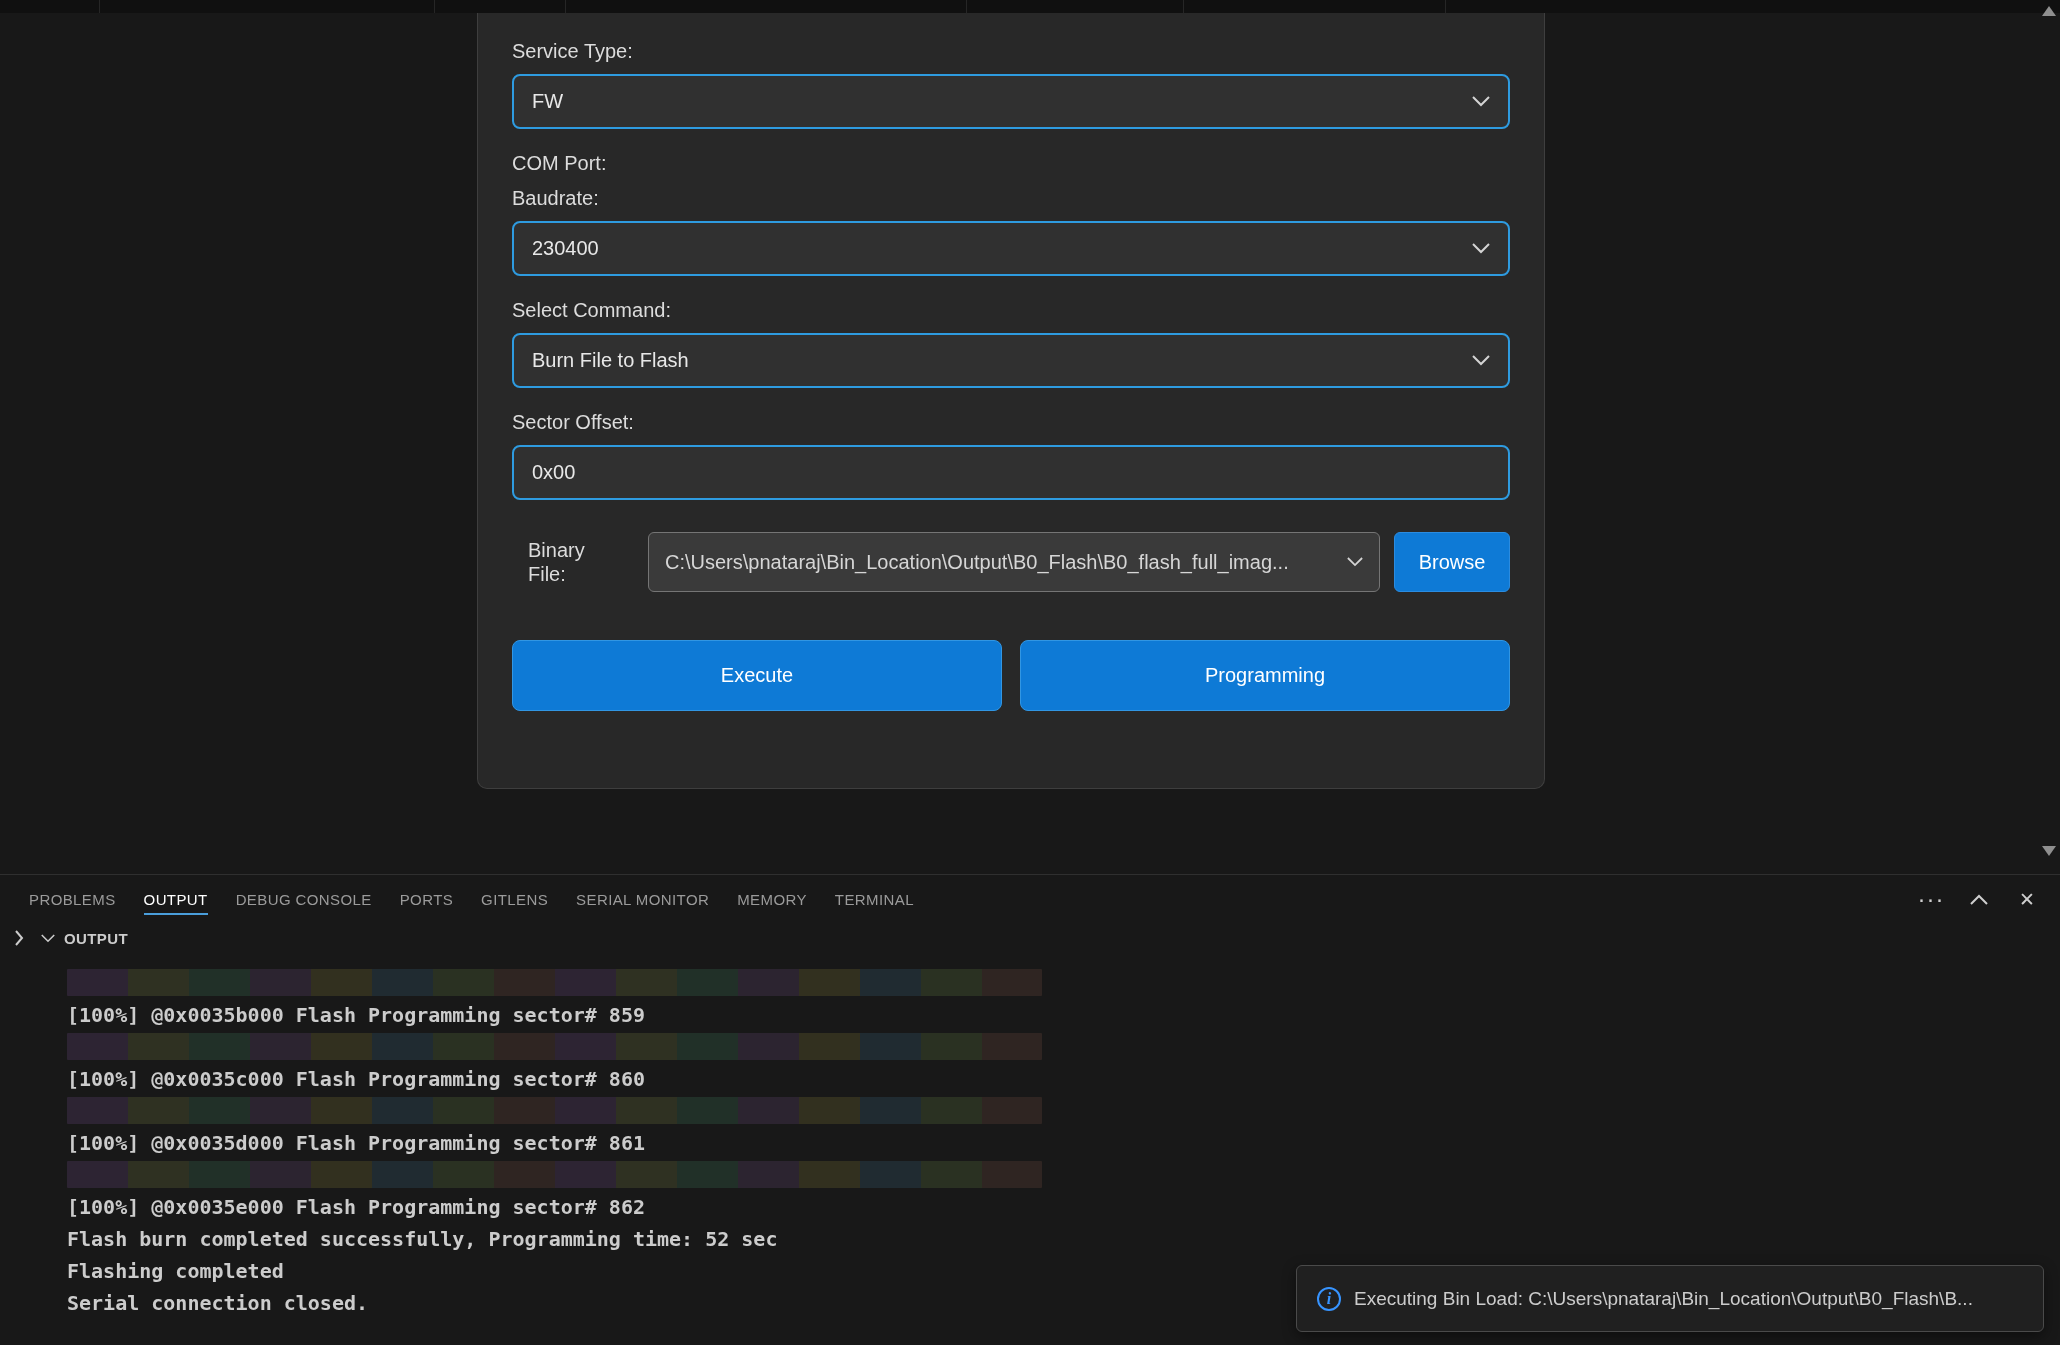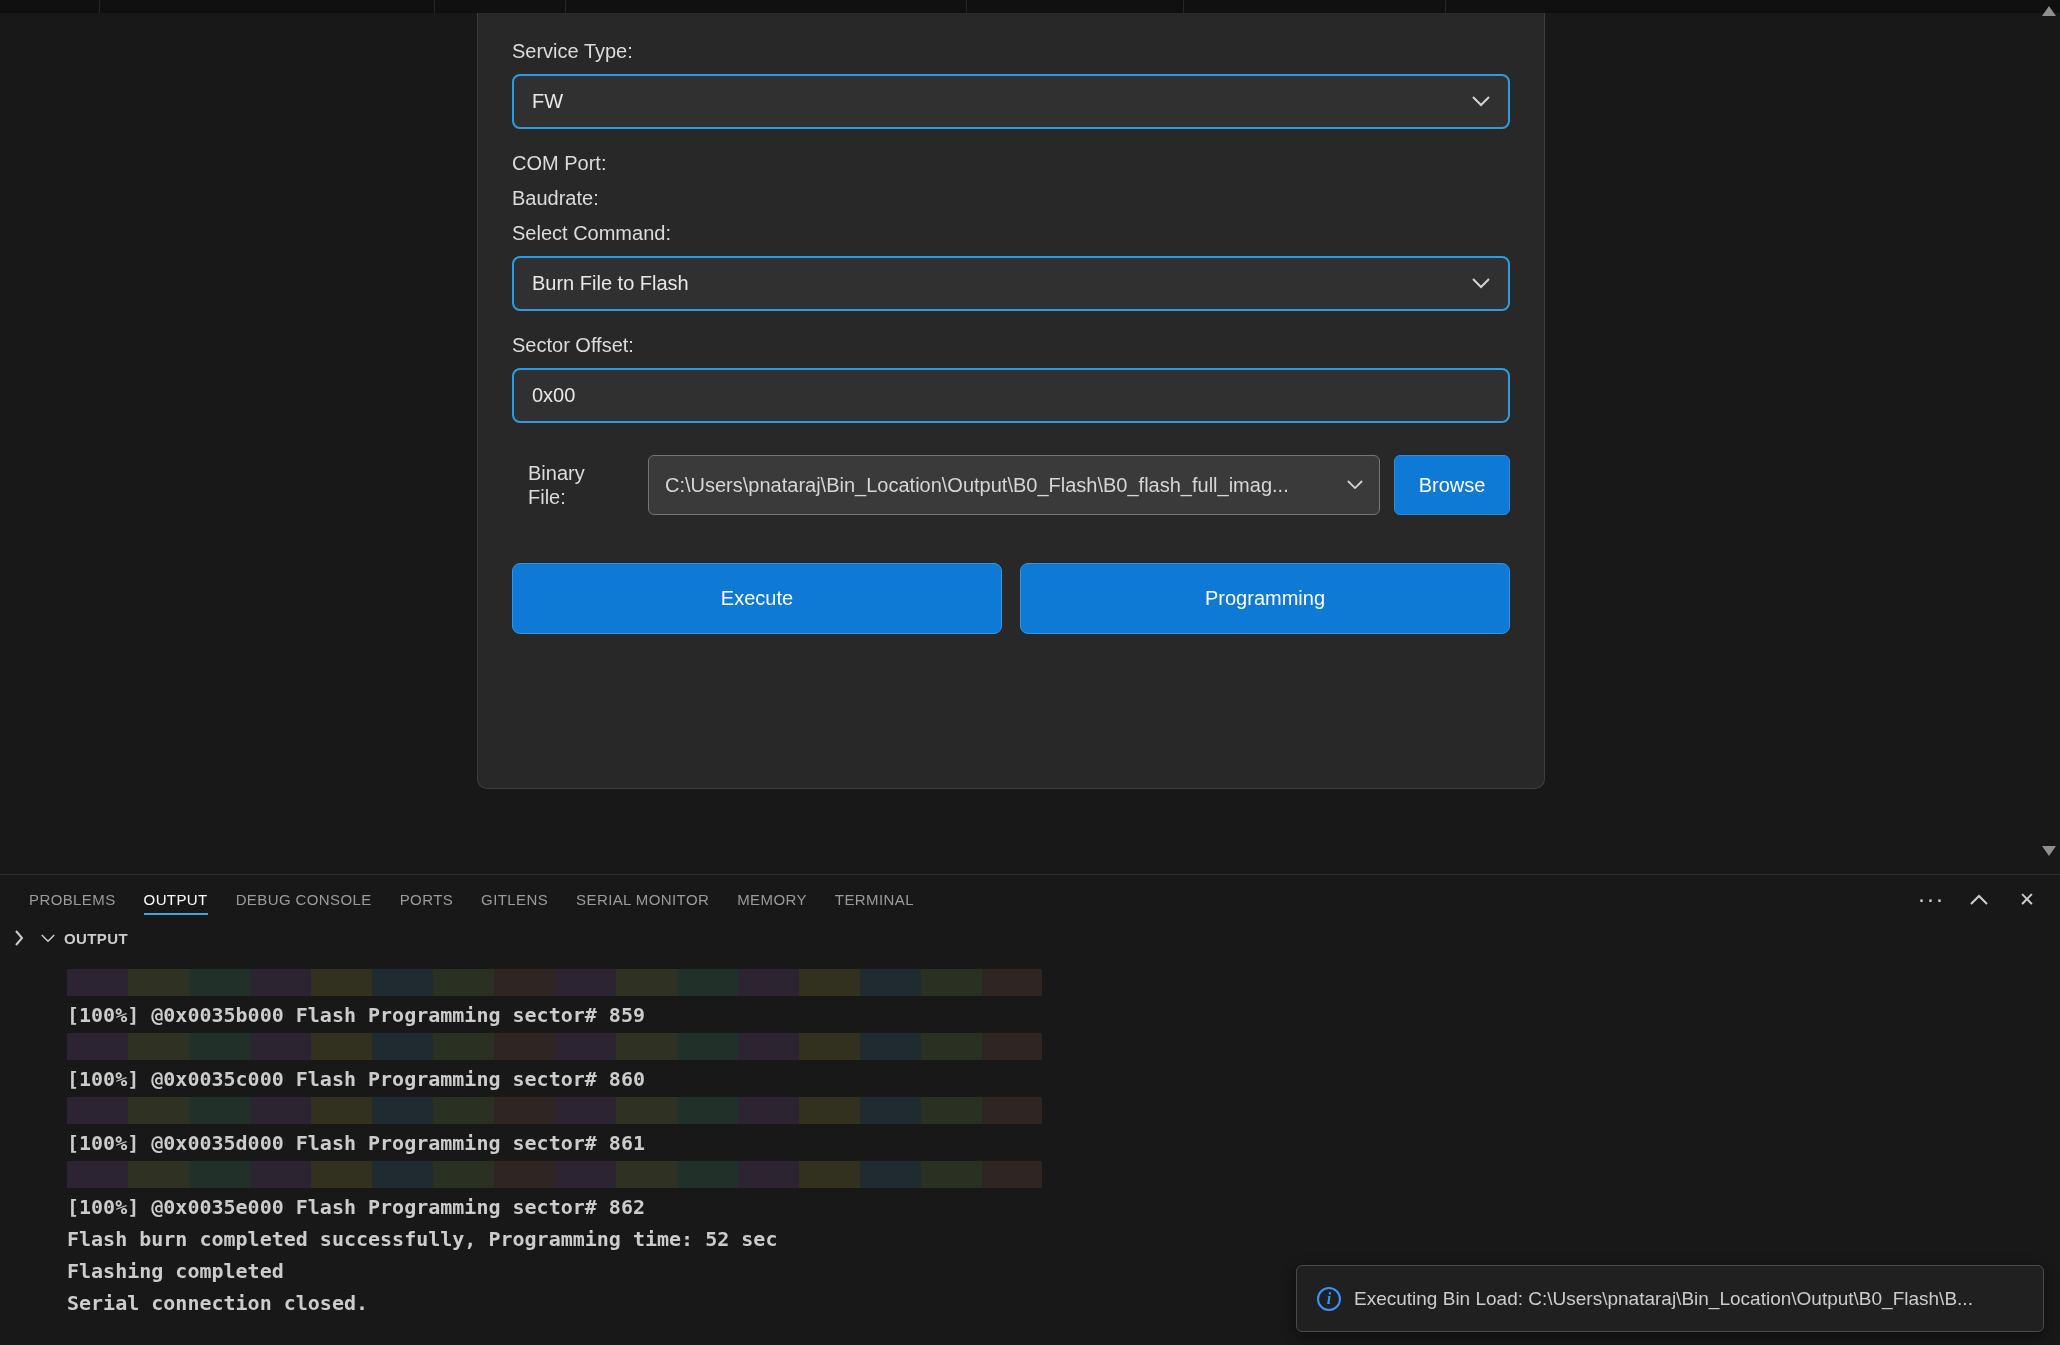--- a/index.html
+++ b/index.html
@@ -143,20 +143,28 @@
     <span class="chev">
       <svg width="18" height="11" viewBox="0 0 18 11">
           <path d="M1 1 L9 9 L17 1" fill="none" stroke="#d4d4d4" stroke-width="2"></path>
         </svg>
     </span>
   </div>
 
   <label class="field-label">COM Port:</label>
 
   <label class="field-label">Baudrate:</label>
+  <div class="select-field">
+    <span class="val">230400</span>
+    <span class="chev">
+      <svg width="18" height="11" viewBox="0 0 18 11">
+          <path d="M1 1 L9 9 L17 1" fill="none" stroke="#d4d4d4" stroke-width="2"></path>
+        </svg>
+    </span>
+  </div>
 
   <label class="field-label">Select Command:</label>
   <div class="select-field">
     <span class="val">Burn File to Flash</span>
     <span class="chev">
       <svg width="18" height="11" viewBox="0 0 18 11">
           <path d="M1 1 L9 9 L17 1" fill="none" stroke="#d4d4d4" stroke-width="2"></path>
         </svg>
     </span>
   </div>

